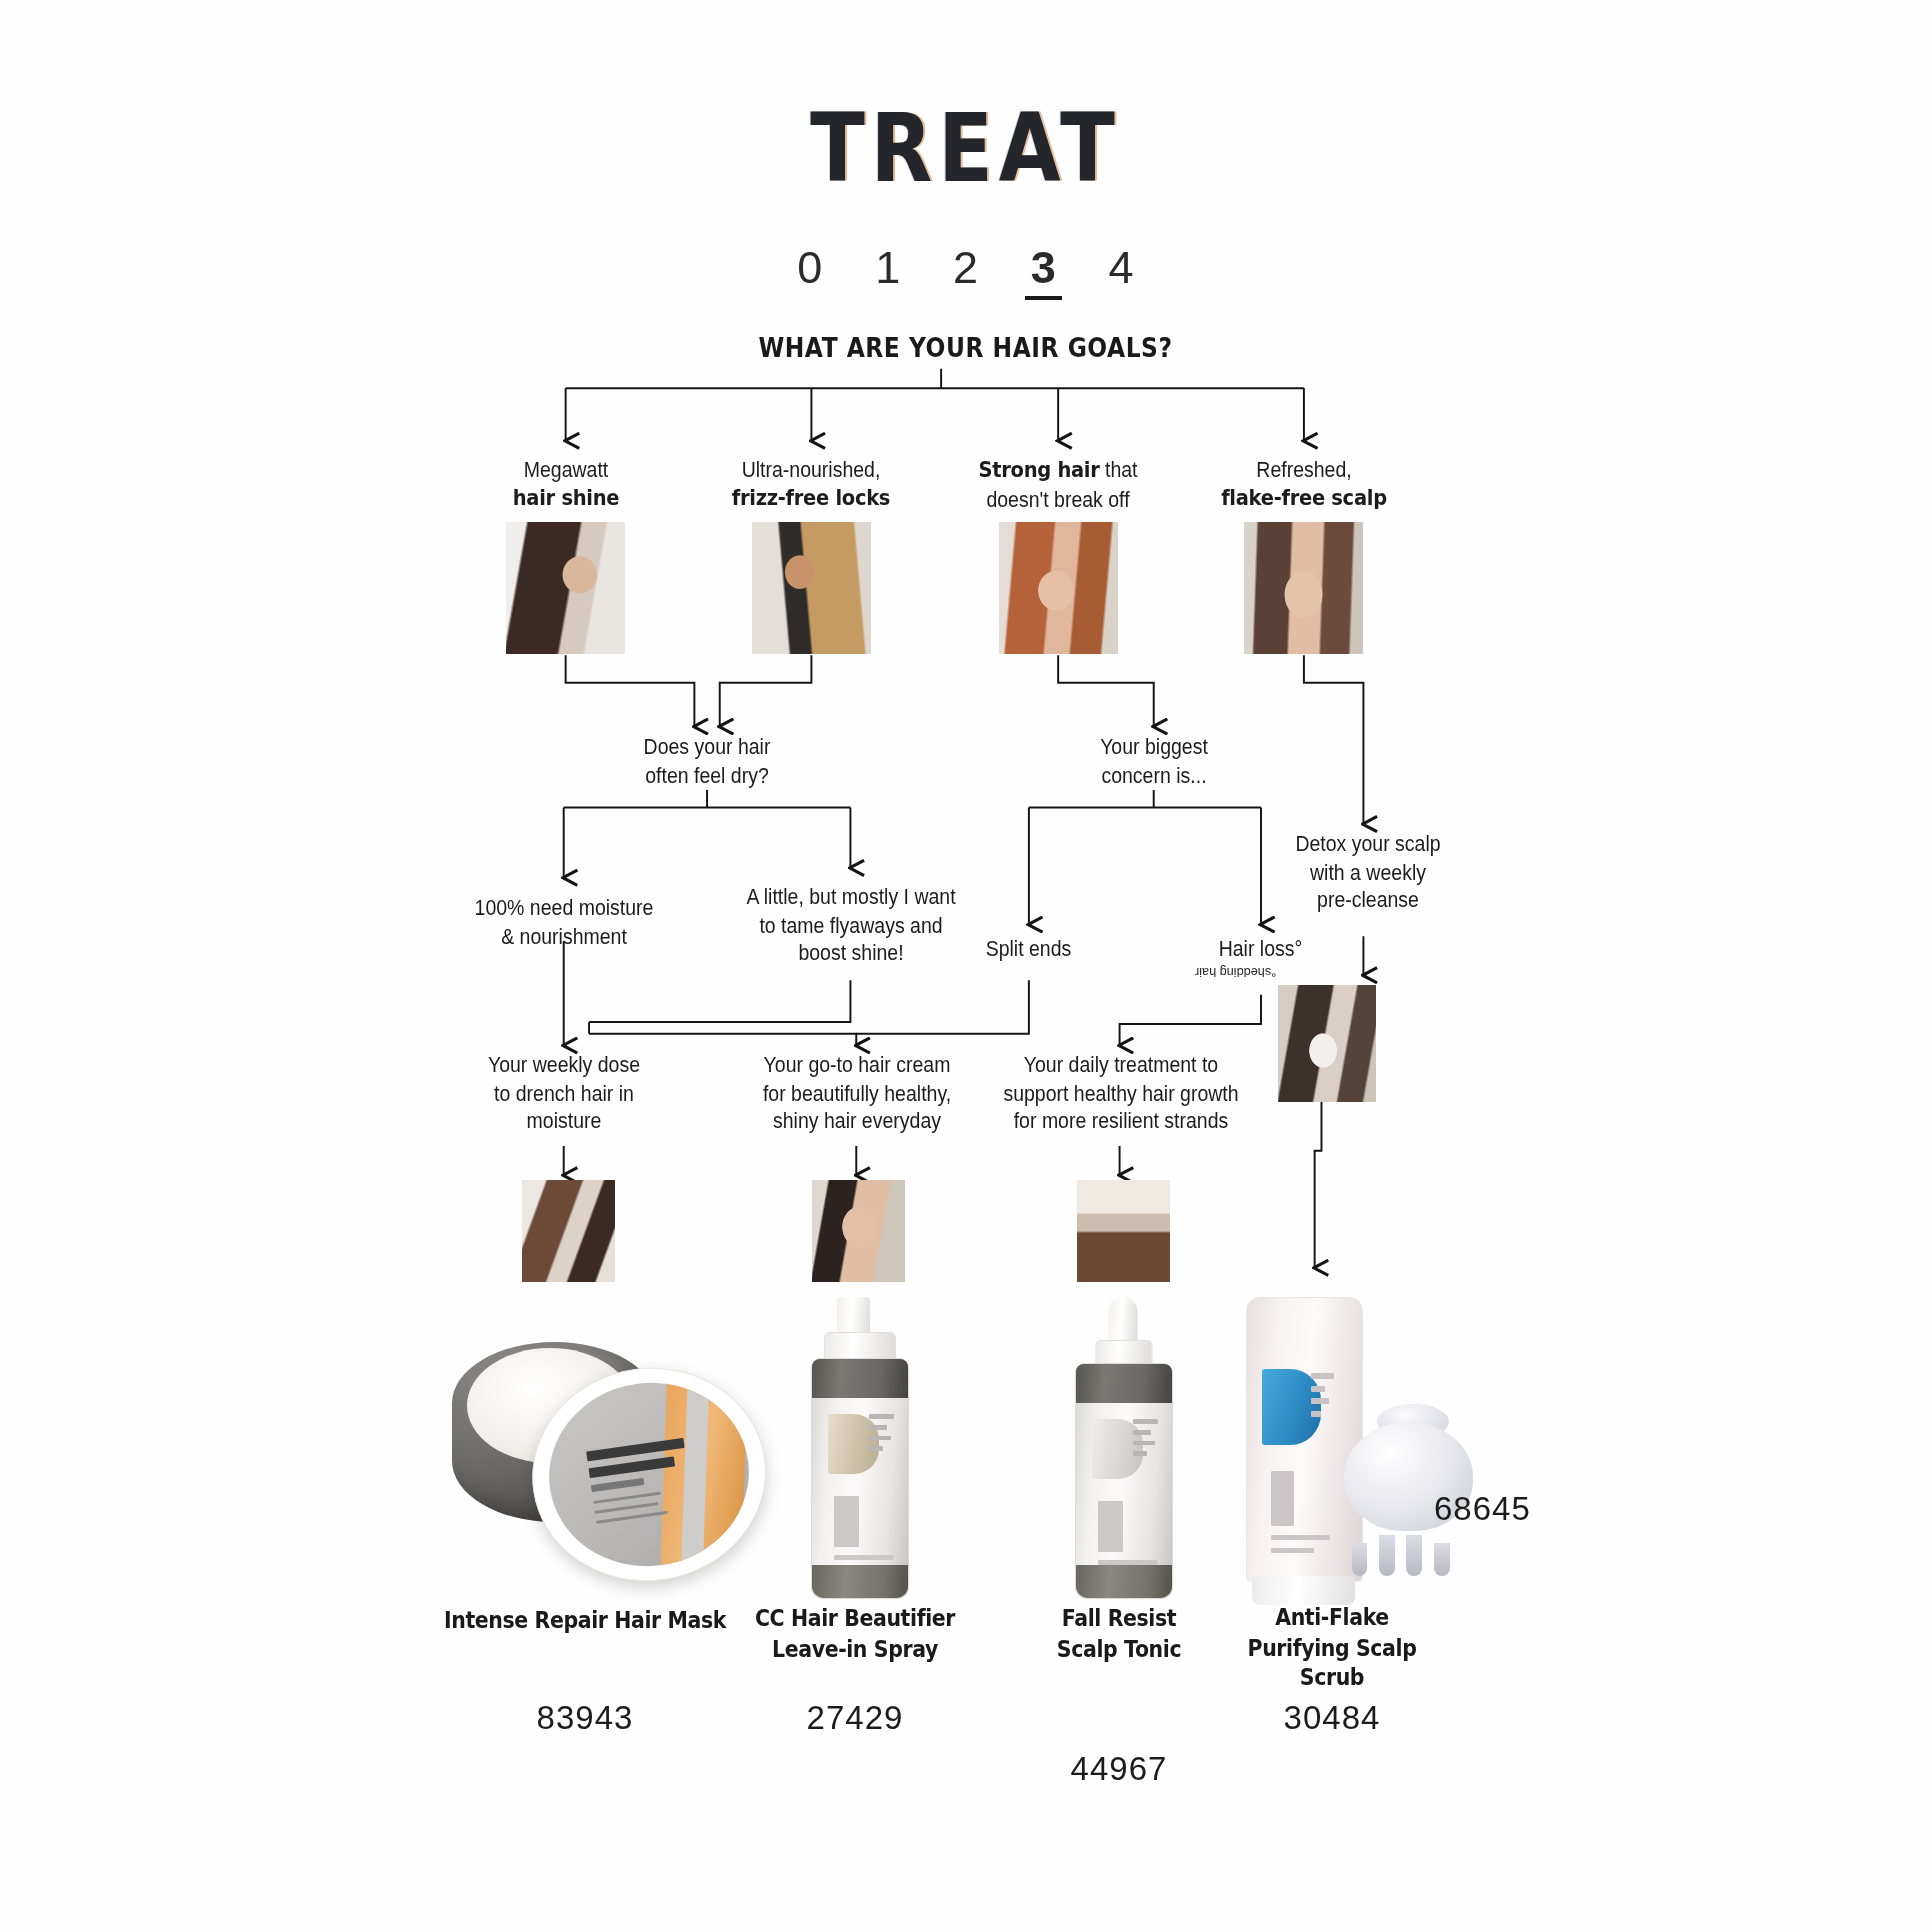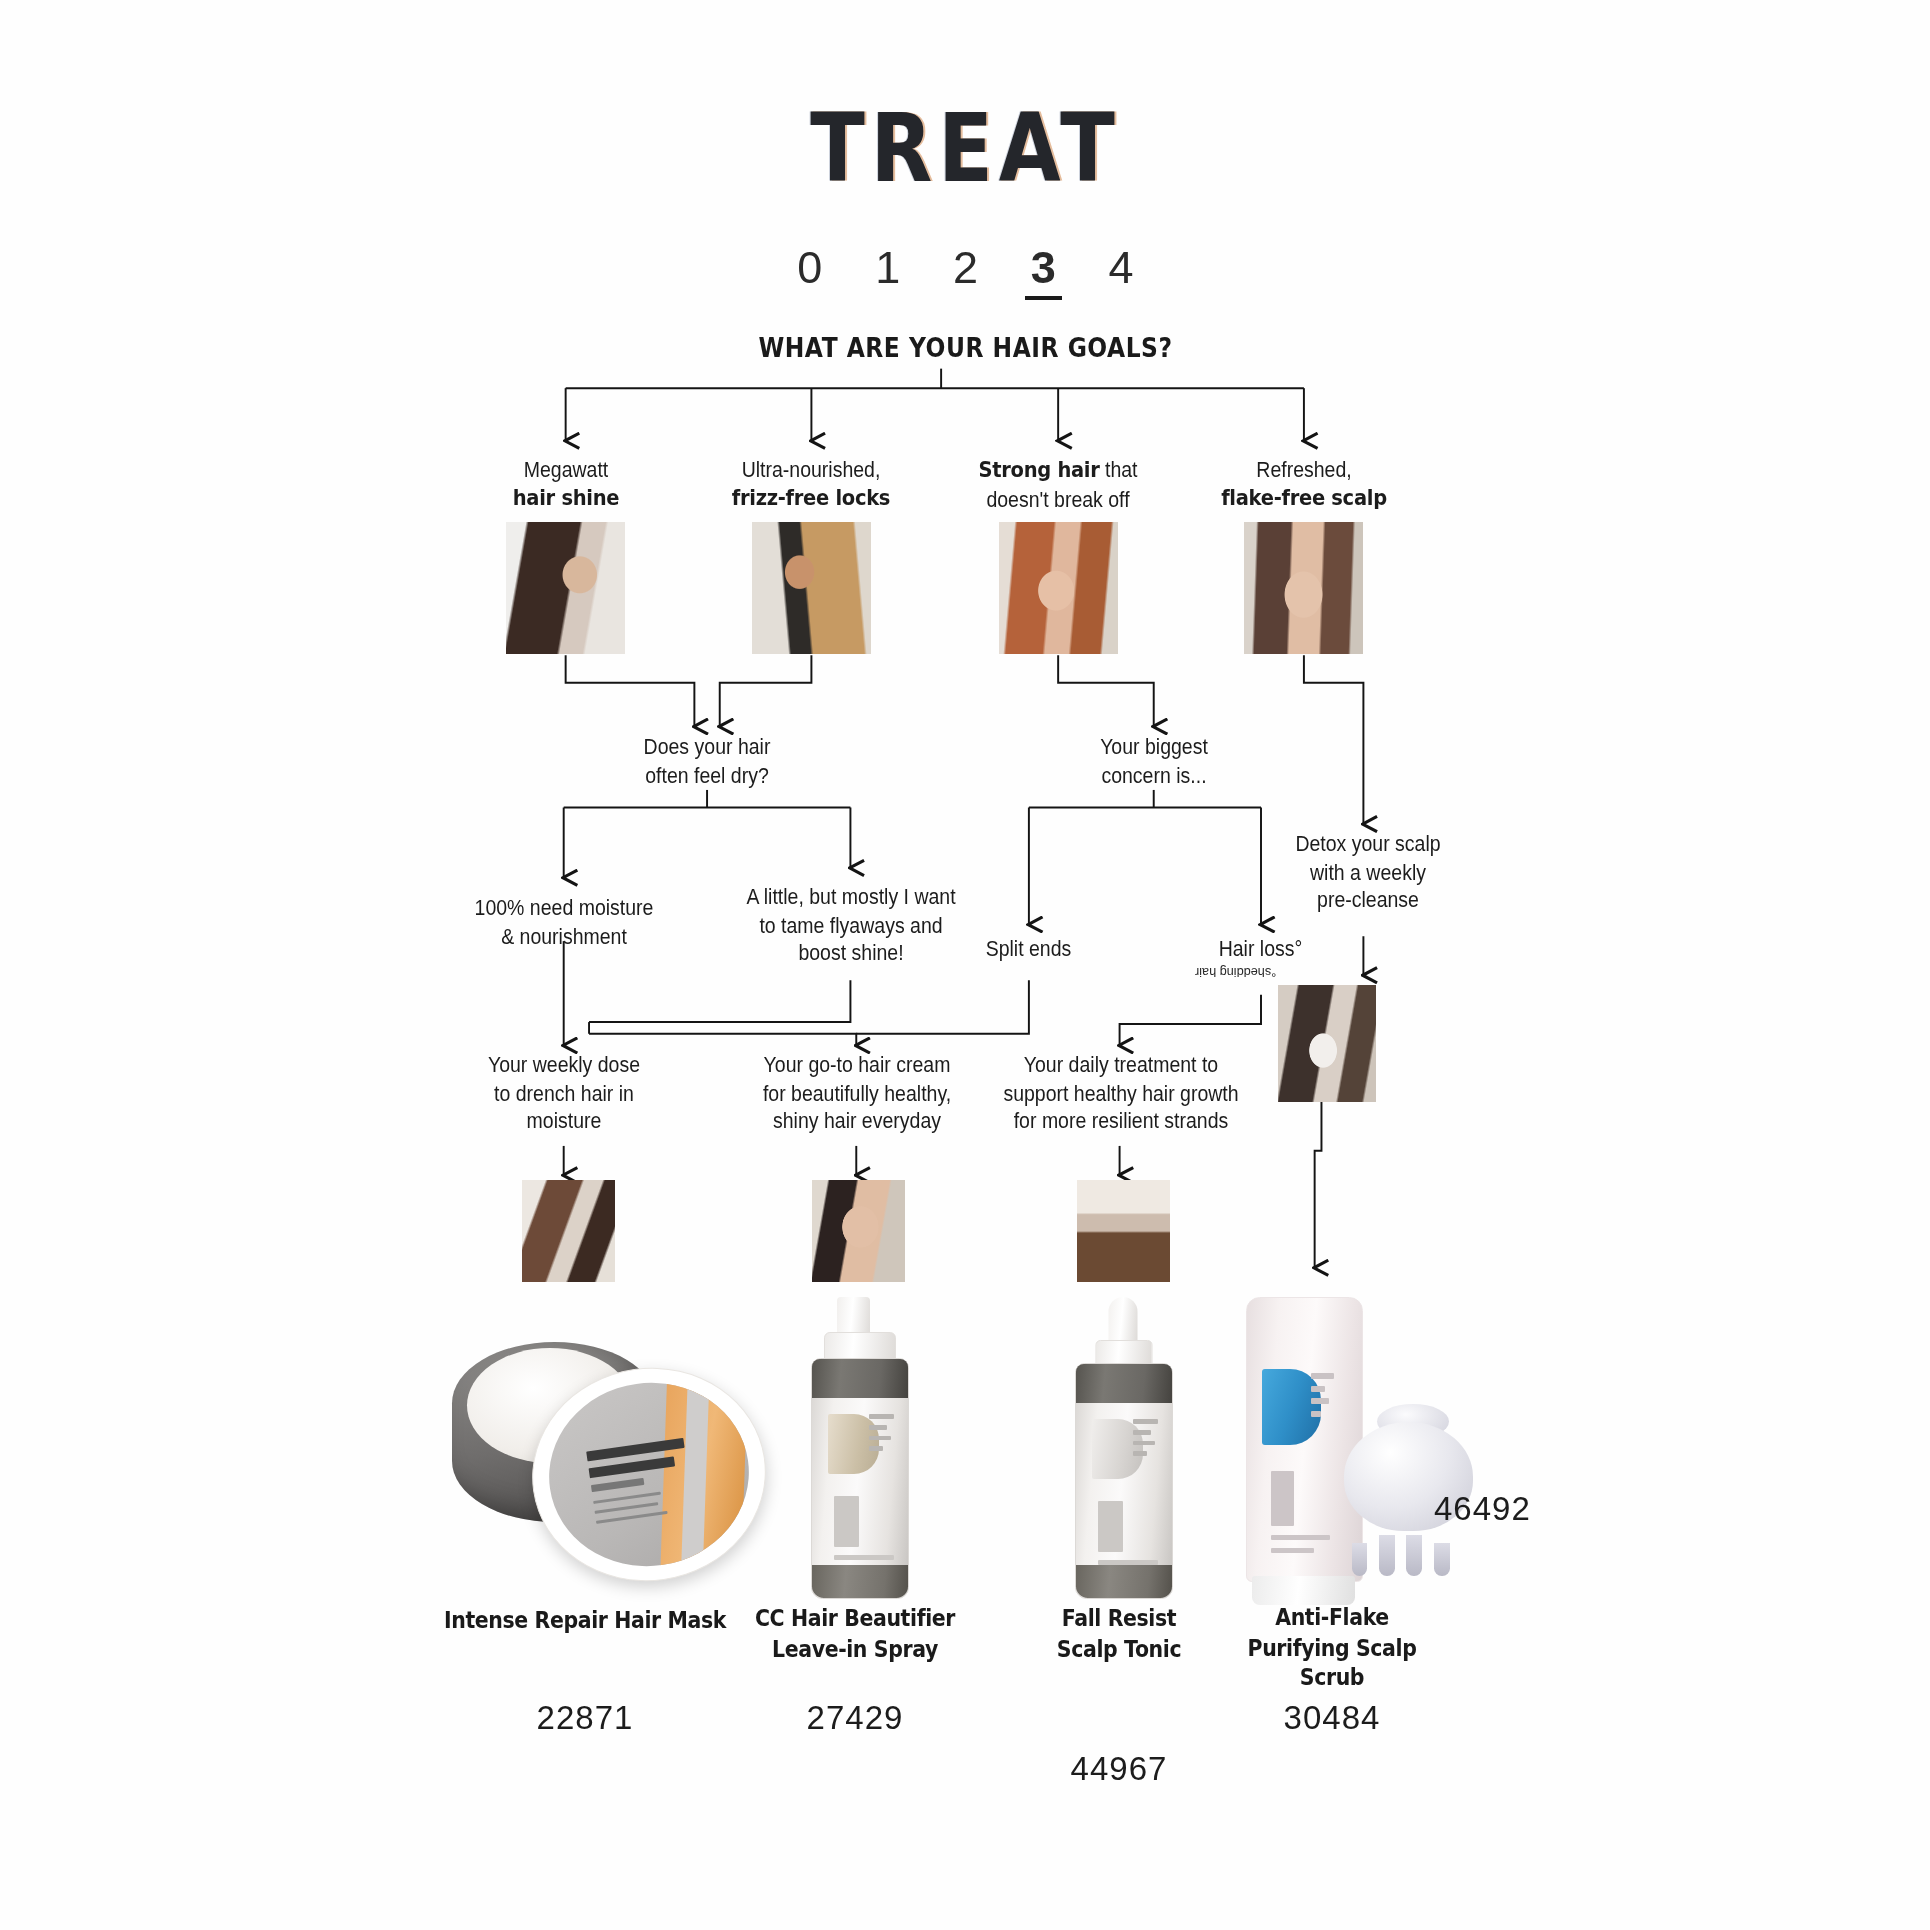--- a/index.html
+++ b/index.html
@@ -579,30 +579,30 @@
 
   <div class="brush" style="left:1344px; top:1404px; width:137px; height:156px;">
     <div class="knob"></div>
     <div class="dome"></div>
     <div class="tooth" style="left:7.8px;"></div>
     <div class="tooth" style="left:35px; height:41px;"></div>
     <div class="tooth" style="left:62px; height:41px;"></div>
     <div class="tooth" style="left:90px;"></div>
   </div>
 
-  <div class="sku" style="left:1434px; top:1490px; width:195px; text-align:left;">46492</div>
+  <div class="sku" style="left:1434px; top:1490px; width:195px; text-align:left;">68645</div>
 
   <div class="product-name" style="left:429px; top:1607px; width:312px;">Intense Repair Hair Mask</div>
   <div class="product-name" style="left:743px; top:1607px; width:224px;">CC Hair Beautifier
 Leave-in Spray</div>
   <div class="product-name" style="left:1014px; top:1607px; width:210px;">Fall Resist
 Scalp Tonic</div>
   <div class="product-name" style="left:1227px; top:1607px; width:210px;">Anti-Flake
 Purifying Scalp
 Scrub</div>
 
-  <div class="sku" style="left:429px; top:1699px; width:312px;">22871</div>
+  <div class="sku" style="left:429px; top:1699px; width:312px;">83943</div>
   <div class="sku" style="left:743px; top:1699px; width:224px;">27429</div>
   <div class="sku" style="left:1014px; top:1750px; width:210px;">44967</div>
   <div class="sku" style="left:1227px; top:1699px; width:210px;">30484</div>
 
 </div>
 
 
 </body></html>

